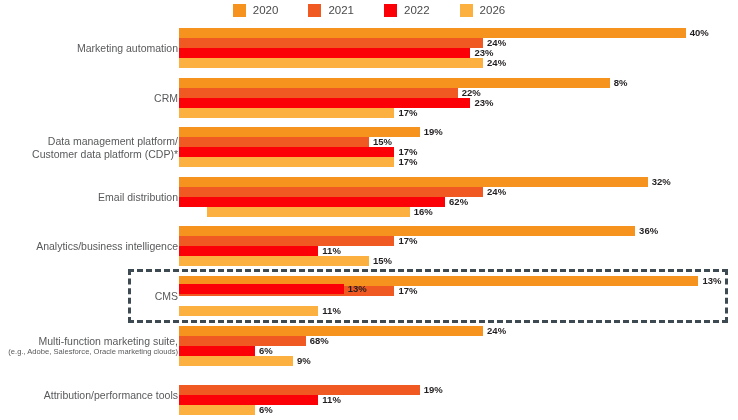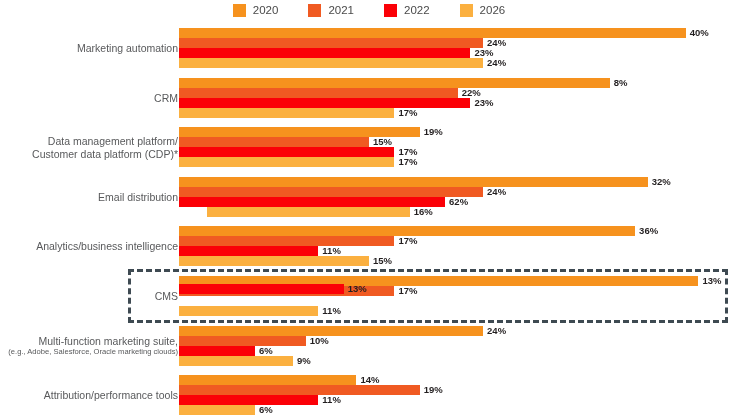--- a/index.html
+++ b/index.html
@@ -256,39 +256,35 @@
         <div class="cat-label" style="top: 9px;">
           <span style="display: block;">Multi-function marketing suite,</span>
           <span class="sub">(e.g., Adobe, Salesforce, Oracle marketing clouds)</span>
         </div>
         <div class="bar-row" style="top: 0px;">
           <div class="bar" style="width: 304.08px; background: rgb(246, 146, 30);"></div>
           <div class="bar-value">24%</div>
         </div>
         <div class="bar-row" style="top: 10px;">
           <div class="bar" style="width: 126.7px; background: rgb(240, 90, 34);"></div>
-          <div class="bar-value">10%</div>
+          <div class="bar-value">68%</div>
         </div>
         <div class="bar-row" style="top: 20px;">
           <div class="bar" style="width: 76.02px; background: rgb(251, 0, 7);"></div>
           <div class="bar-value">6%</div>
         </div>
         <div class="bar-row" style="top: 30px;">
           <div class="bar" style="width: 114.03px; background: rgb(251, 176, 64);"></div>
           <div class="bar-value">9%</div>
         </div>
       </div>
       <div class="group" style="top: 349.2px; height: 40px;">
         <div class="cat-label" style="top: 14px;">
           <span style="display: block;">Attribution/performance tools</span>
         </div>
-        <div class="bar-row" style="top: 0px;">
-          <div class="bar" style="width: 177.38px; background: rgb(246, 146, 30);"></div>
-          <div class="bar-value">14%</div>
-        </div>
         <div class="bar-row" style="top: 10px;">
           <div class="bar" style="width: 240.73px; background: rgb(240, 90, 34);"></div>
           <div class="bar-value">19%</div>
         </div>
         <div class="bar-row" style="top: 20px;">
           <div class="bar" style="width: 139.37px; background: rgb(251, 0, 7);"></div>
           <div class="bar-value">11%</div>
         </div>
         <div class="bar-row" style="top: 30px;">
           <div class="bar" style="width: 76.02px; background: rgb(251, 176, 64);"></div>

